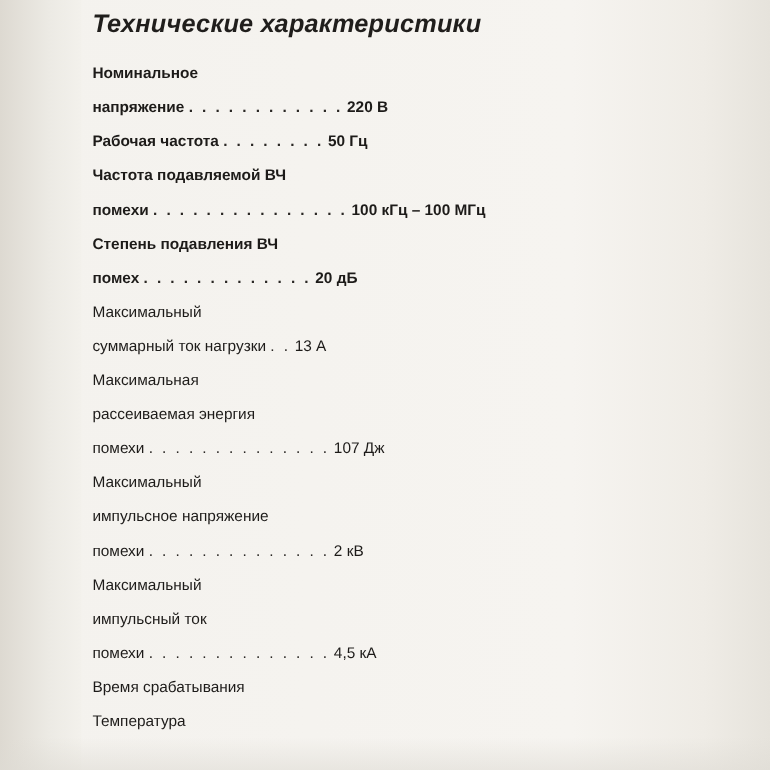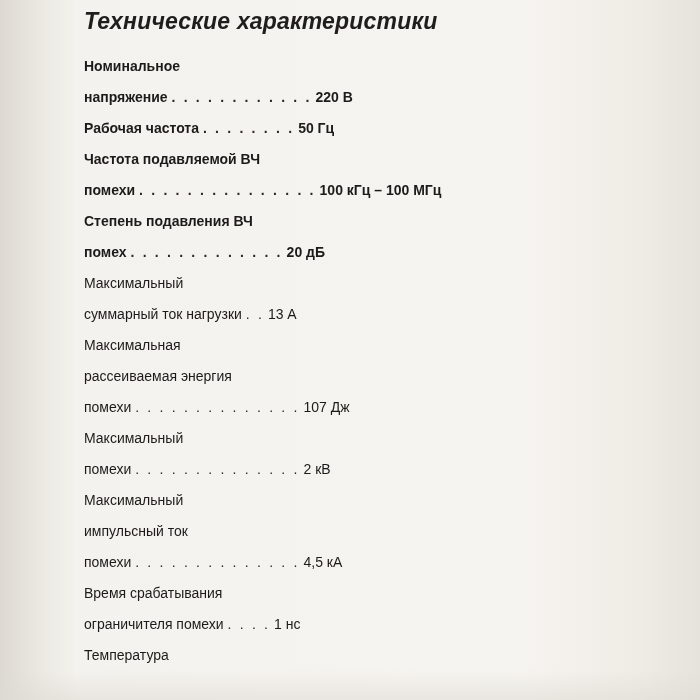--- a/index.html
+++ b/index.html
@@ -156,45 +156,43 @@
       <div class="spec-row">
         <span class="spec-name">помехи</span>
         <span class="leader">. . . . . . . . . . . . . .</span>
         <span class="spec-value">107 Дж</span>
       </div>
 
       <div class="spec-row">
         <span class="spec-name">Максимальный</span>
       </div>
       <div class="spec-row">
+        <span class="spec-name">импульсное напряжение</span>
+      </div>
+      <div class="spec-row">
         <span class="spec-name">помехи</span>
         <span class="leader">. . . . . . . . . . . . . .</span>
         <span class="spec-value">2 кВ</span>
       </div>
 
       <div class="spec-row">
         <span class="spec-name">Максимальный</span>
       </div>
       <div class="spec-row">
         <span class="spec-name">импульсный ток</span>
       </div>
       <div class="spec-row">
         <span class="spec-name">помехи</span>
         <span class="leader">. . . . . . . . . . . . . .</span>
         <span class="spec-value">4,5 кА</span>
       </div>
 
       <div class="spec-row">
         <span class="spec-name">Время срабатывания</span>
       </div>
-      <div class="spec-row">
-        <span class="spec-name">ограничителя помехи</span>
-        <span class="leader">. . . .</span>
-        <span class="spec-value">1 нс</span>
-      </div>
 
       <div class="spec-row">
         <span class="spec-name">Температура</span>
       </div>
 
     </div>
   </div>
 
   <div class="bottom-fade"></div>
 </div>

